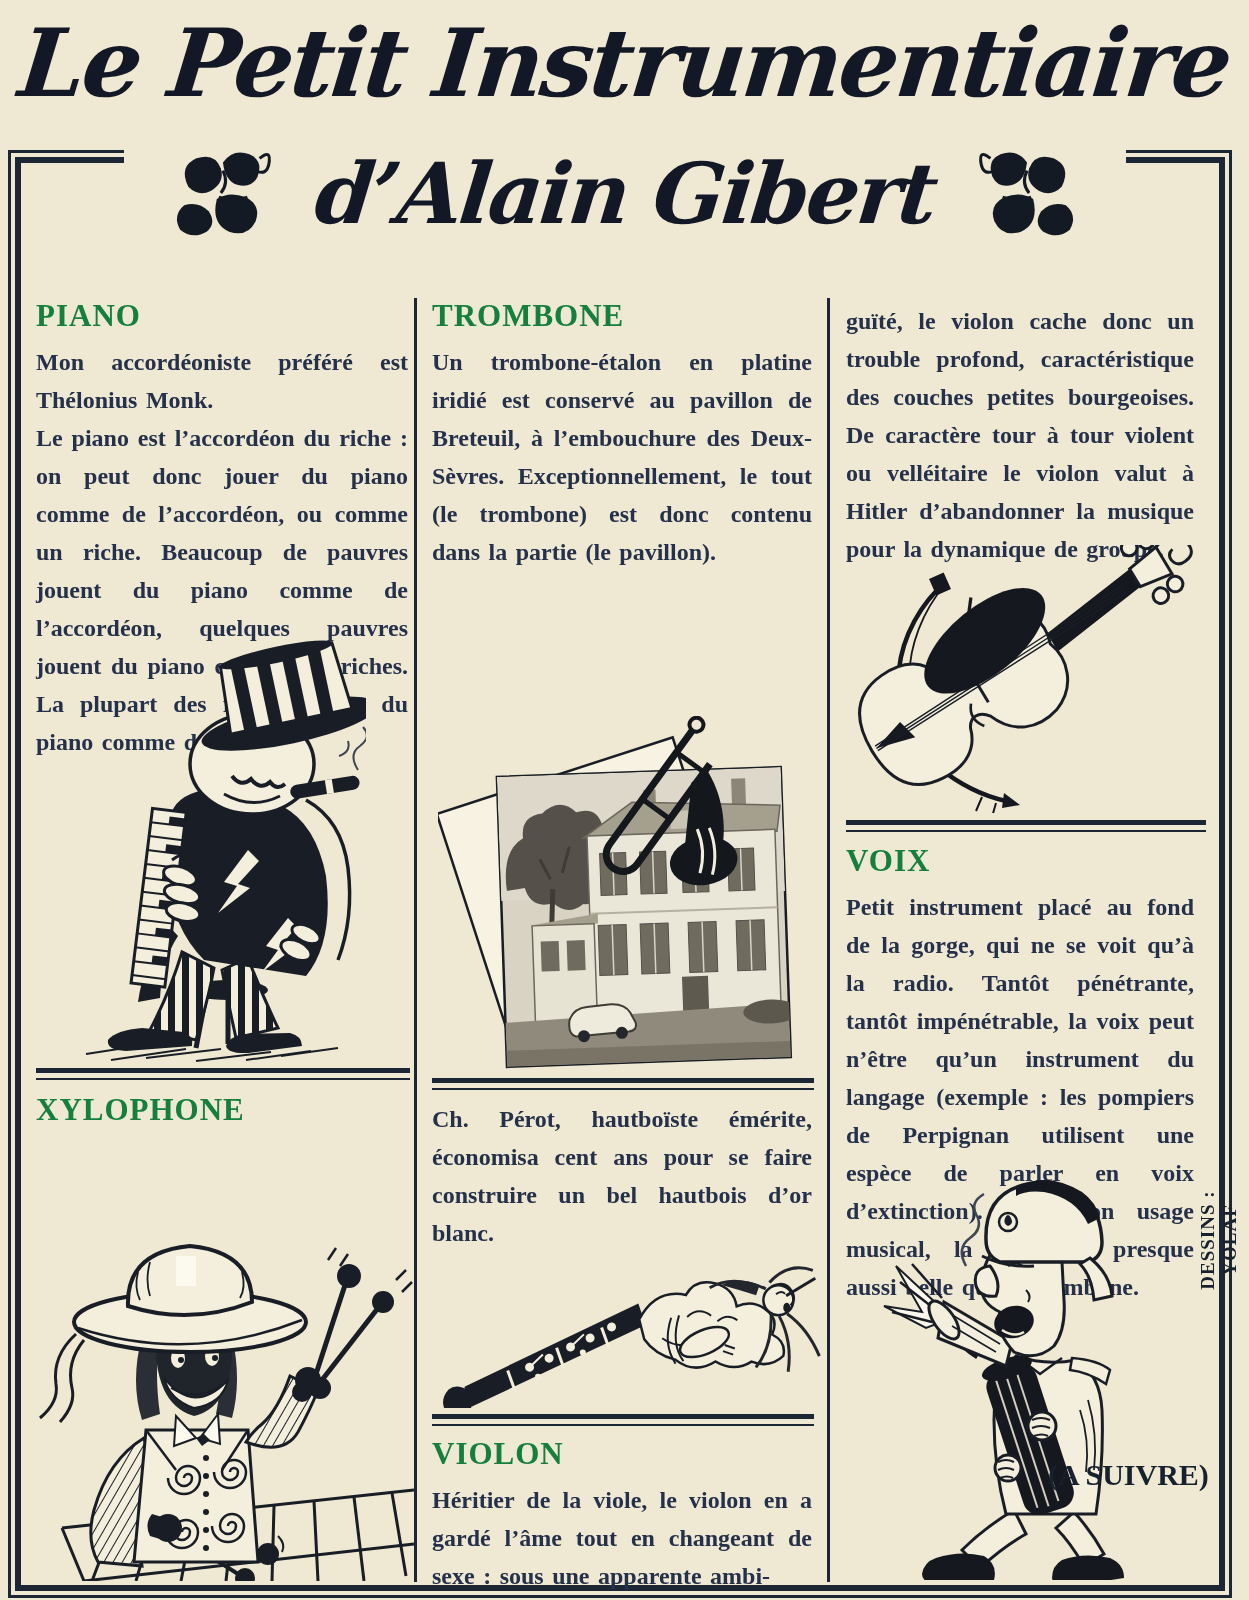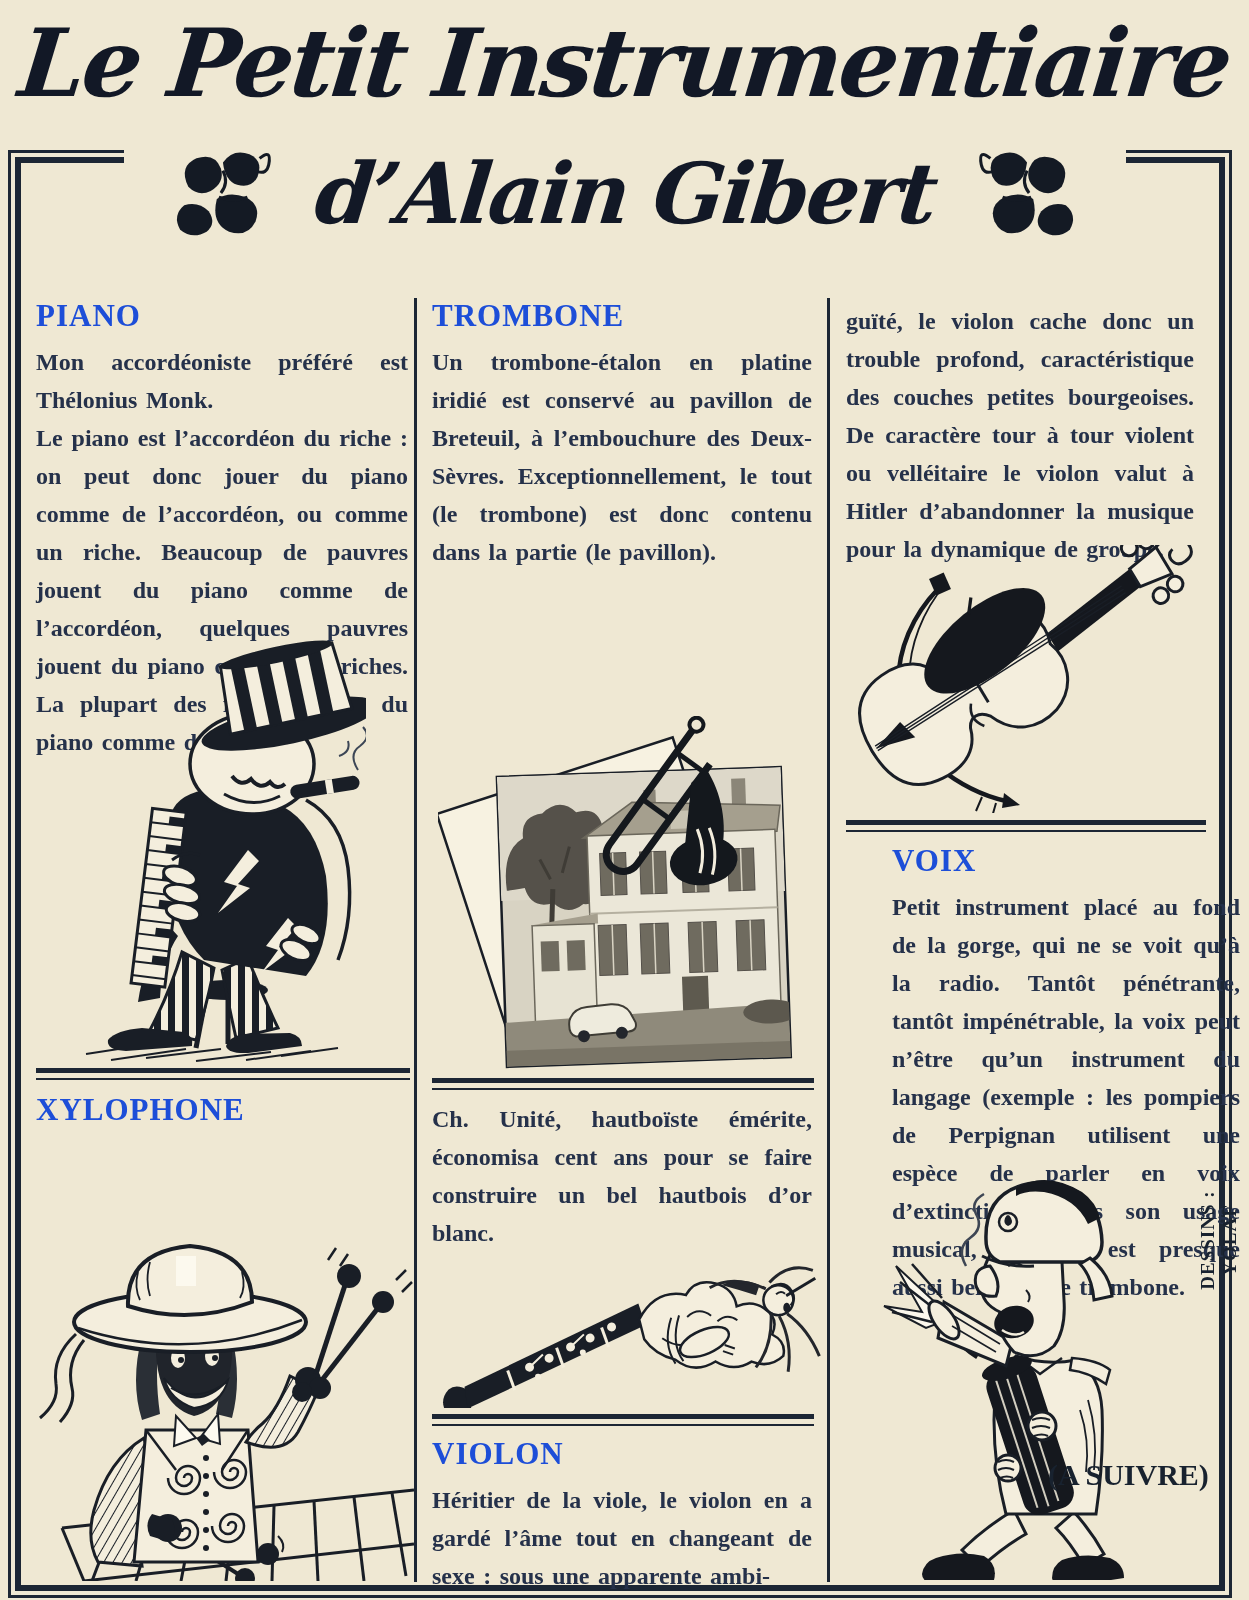--- a/index.html
+++ b/index.html
@@ -23,21 +23,21 @@
   .title2-wrap{position:absolute;left:124px;top:138px;width:1002px;height:112px;background:var(--paper);
     display:flex;align-items:center;justify-content:center;gap:34px;}
   .title2{font-family:"DejaVu Serif","Liberation Serif",serif;font-style:italic;font-weight:700;
     font-size:84px;letter-spacing:-3px;color:#121826;transform:skewX(-6deg);white-space:nowrap;line-height:1;}
   .ornament svg{display:block;}
   .ornament.flip svg{transform:scaleX(-1);}
 
   
   .vrule{position:absolute;top:298px;height:1284px;width:2.5px;background:var(--rule);}
   .col{position:absolute;}
-  .col h3{font-size:31px;font-weight:700;letter-spacing:1px;color:#1d4ed8;margin-bottom:9px;}
+  .col h3{font-size:31px;font-weight:700;letter-spacing:1px;color:#15803d;margin-bottom:9px;}
   .col p{font-size:24px;line-height:38px;font-weight:700;text-align:justify;word-spacing:2.5px;}
   .sep{position:absolute;height:12px;border-top:5px solid var(--rule);border-bottom:2.5px solid var(--rule);}
 
   .illus{position:absolute;pointer-events:none;}
   .illus svg{display:block;}
   .clip{overflow:hidden;}
 
   .credit-vertical{position:absolute;left:1134px;top:1228px;width:150px;height:24px;
     transform:rotate(-90deg);text-align:center;font-size:19px;font-weight:700;letter-spacing:1px;color:#18222f;}
   .a-suivre{position:absolute;left:1048px;top:1458px;width:210px;font-size:30px;font-weight:700;
@@ -337,21 +337,21 @@
         <path d="M42,30 C68,40 92,62 104,90 L78,118 C62,92 50,70 38,50 Z" fill="#14181d"></path>
         <ellipse cx="94" cy="106" rx="34" ry="24" transform="rotate(-45 94 106)" fill="#14181d"></ellipse>
         <path d="M70,84 q20,12 28,34 M79,76 q21,13 30,36" fill="none" stroke="#f4eedd" stroke-width="3"></path>
       </g>
     </svg>
   </div>
 
   <div class="sep" style="left:432px;top:1078px;width:382px;"></div>
 
   <section class="col" style="left:432px;top:1100px;width:380px;">
-    <p>Ch. Unité, hautboïste émérite, économisa cent ans pour se faire construire un bel hautbois d’or blanc.</p>
+    <p>Ch. Pérot, hautboïste émérite, économisa cent ans pour se faire construire un bel hautbois d’or blanc.</p>
   </section>
 
   <div class="illus" style="left:436px;top:1262px;width:386px;height:146px;">
     <svg viewBox="0 0 386 146" width="386" height="146">
       <g transform="rotate(-3 193 73)">
         <path d="M10,118 Q0,128 6,140 Q18,148 32,142 L30,120 Q18,112 10,118 Z" fill="#191e26"></path>
         <path d="M28,138 L210,64 L204,42 L26,116 Z" fill="#191e26"></path>
         <g stroke="#f4eedd" stroke-width="3">
           <line x1="70" y1="102" x2="76" y2="122"></line>
             <line x1="120" y1="82" x2="126" y2="102"></line>
@@ -430,21 +430,21 @@
             <circle cx="264" cy="-30" r="6"></circle>
           <circle cx="252" cy="12" r="6"></circle>
             <circle cx="266" cy="10" r="6"></circle>
         </g>
       </g>
     </svg>
   </div>
 
   <div class="sep" style="left:846px;top:820px;width:360px;"></div>
 
-  <section class="col" style="left:846px;top:843px;width:348px;margin-left:46px;">
+  <section class="col" style="left:846px;top:843px;width:348px;">
     <h3>VOIX</h3>
     <p>Petit instrument placé au fond de la gorge, qui ne se voit qu’à la radio. Tantôt pénétrante, tantôt impénétrable, la voix peut n’être qu’un instrument du langage (exemple : les pompiers de Perpignan utilisent une espèce de parler en voix d’extinction). Dans son usage musical, la voix est presque aussi belle que le trombone.</p>
   </section>
 
   <div class="illus clip" style="left:866px;top:1170px;width:312px;height:410px;">
     <svg viewBox="0 0 312 420" width="312" height="420">
       <path d="M100,96 q-10,-18 4,-28 q14,-10 6,-24 q-6,-12 8,-20" fill="none" stroke="#3e4654" stroke-width="2.5"></path>
 
       <path d="M148,340 Q118,358 96,380 L114,398 Q138,376 160,364 Z" fill="#f4eedd" stroke="#191e26" stroke-width="3"></path>
       <path d="M208,342 Q226,362 238,384 L218,396 Q204,372 190,358 Z" fill="#f4eedd" stroke="#191e26" stroke-width="3"></path>

